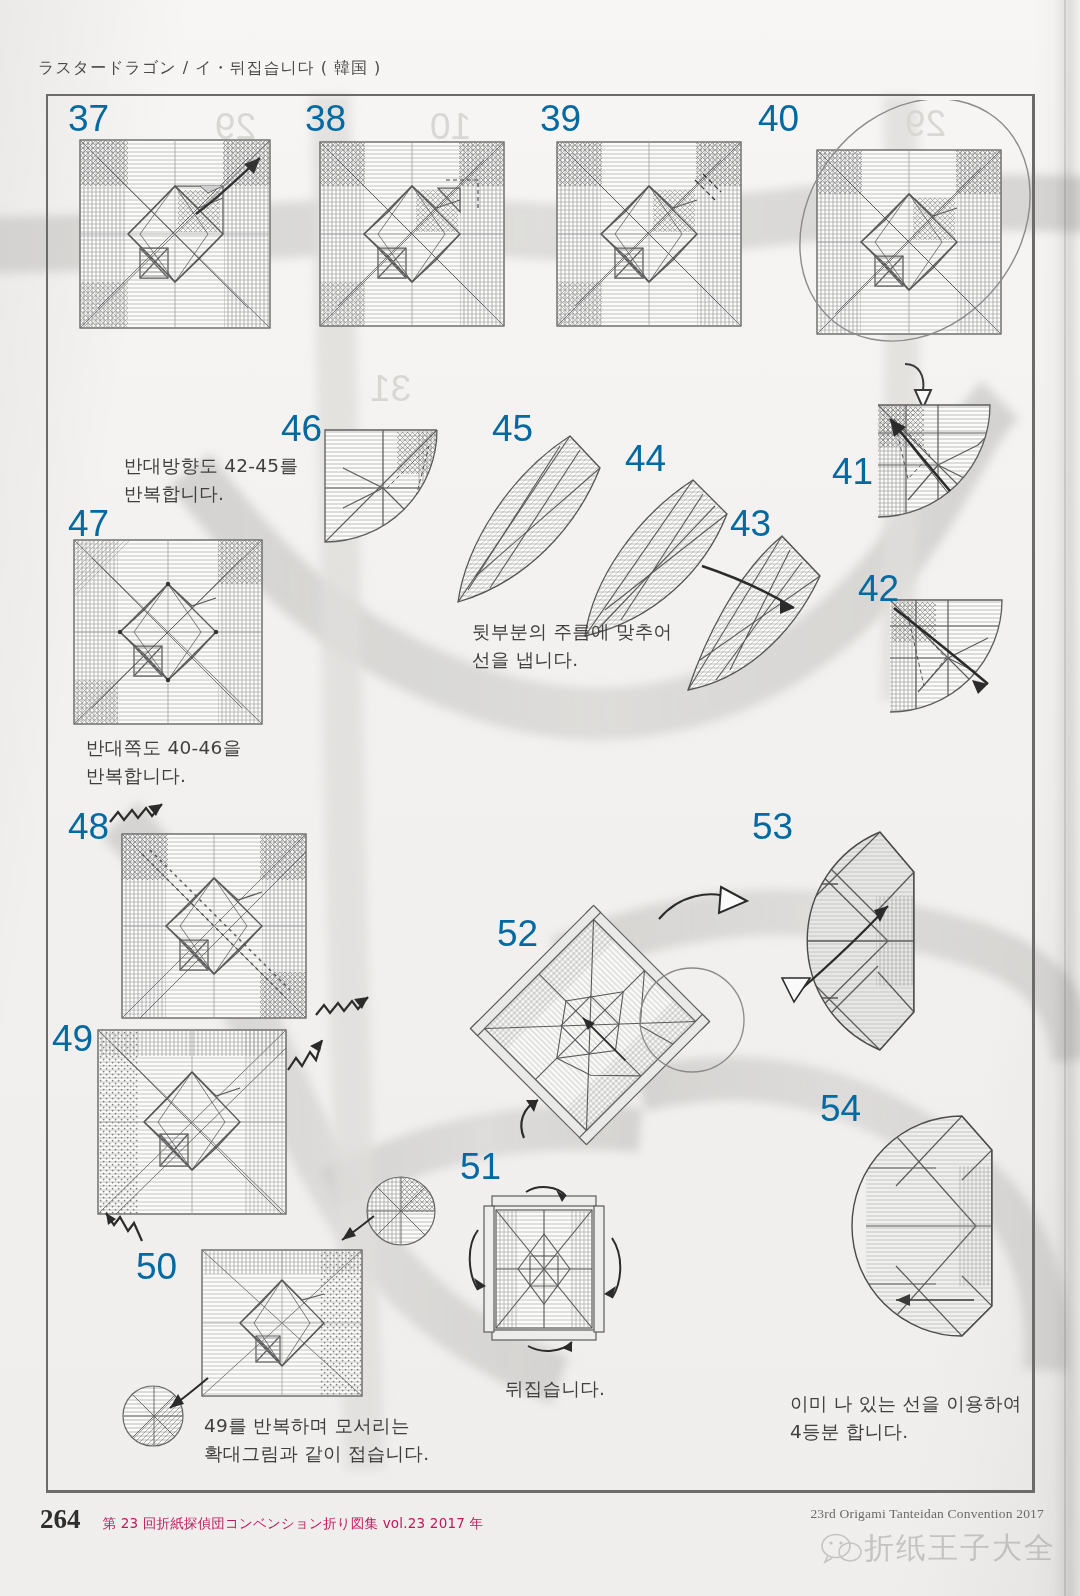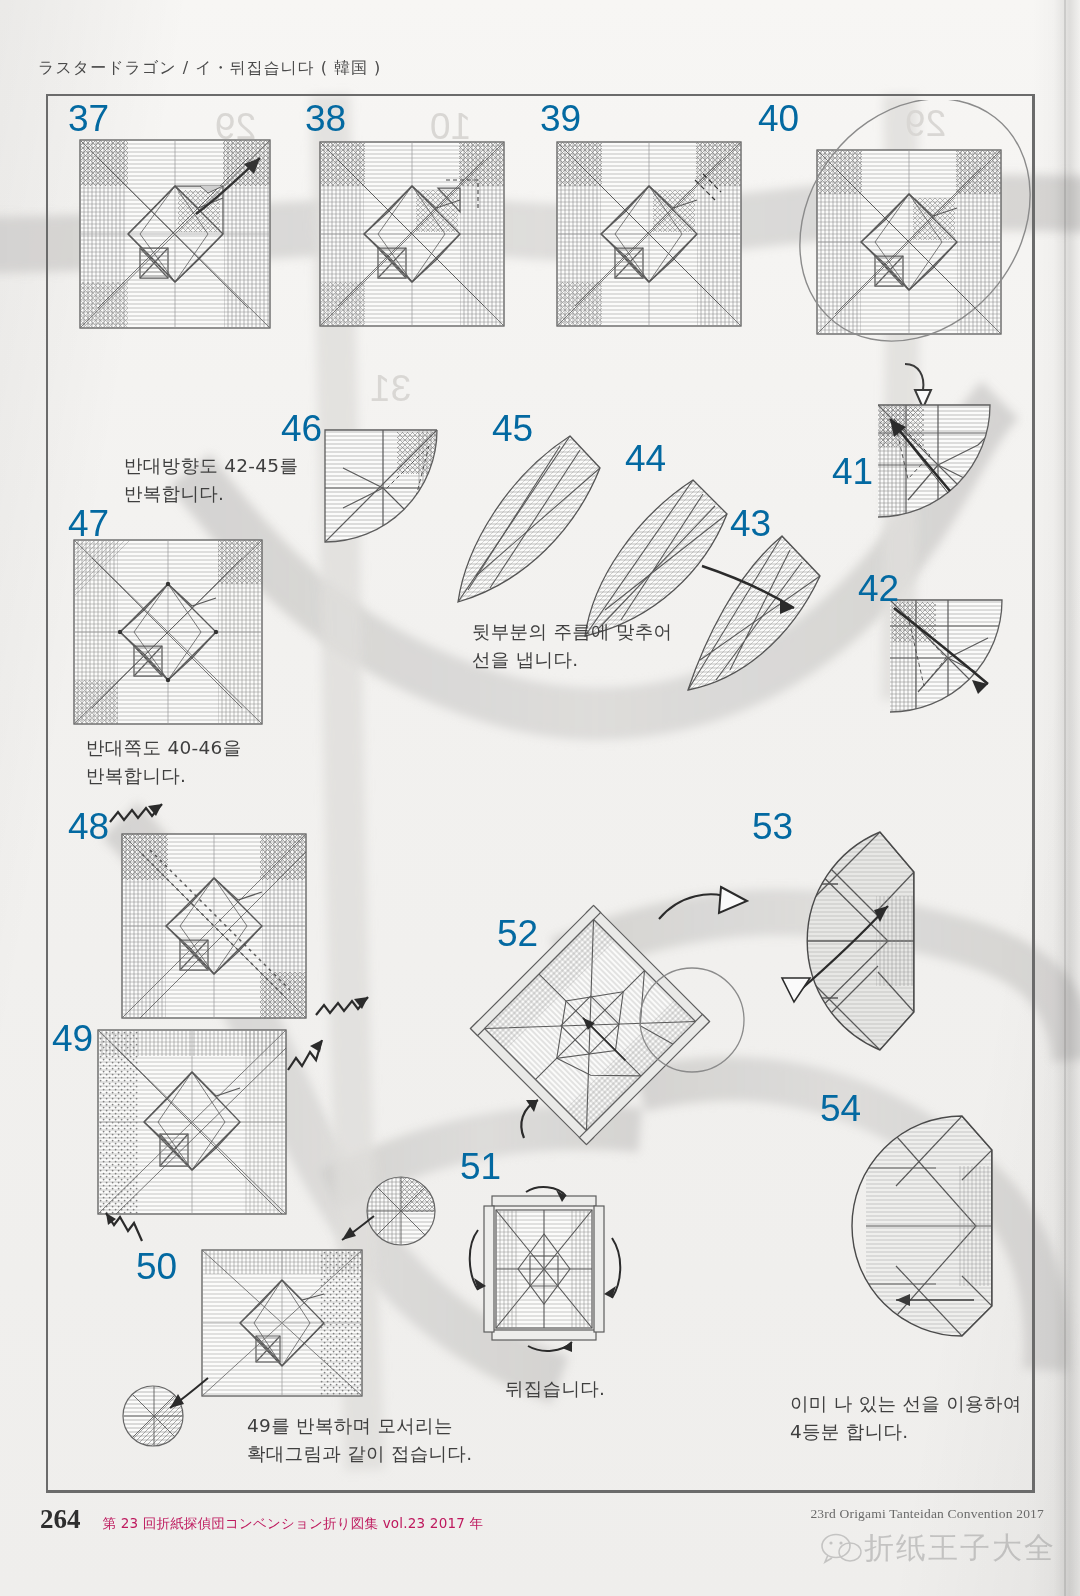--- a/index.html
+++ b/index.html
@@ -892,21 +892,21 @@
 <div class="stepnum" style="left:497px;top:915px;">52</div>
 <div class="stepnum" style="left:752px;top:808px;">53</div>
 <div class="stepnum" style="left:820px;top:1090px;">54</div>
 
 <div class="caption" style="left:124px;top:452px;width:270px;">반대방향도 42-45를
 반복합니다.</div>
 <div class="caption" style="left:472px;top:618px;width:300px;">뒷부분의 주름에 맞추어
 선을 냅니다.</div>
 <div class="caption" style="left:86px;top:734px;width:270px;">반대쪽도 40-46을
 반복합니다.</div>
-<div class="caption" style="left:204px;top:1412px;width:310px;margin-left:43px;">49를 반복하며 모서리는
+<div class="caption" style="left:204px;top:1412px;width:310px;">49를 반복하며 모서리는
 확대그림과 같이 접습니다.</div>
 <div class="caption" style="left:505px;top:1375px;width:200px;">뒤집습니다.</div>
 <div class="caption" style="left:790px;top:1390px;width:280px;">이미 나 있는 선을 이용하여
 4등분 합니다.</div>
 
 <div id="footer-left">
   <span id="footer-pageno">264</span>
   <span id="footer-text">第 23 回折紙探偵団コンベンション折り図集 vol.23 2017 年</span>
 </div>
 <div id="footer-right">23rd Origami Tanteidan Convention 2017</div>

